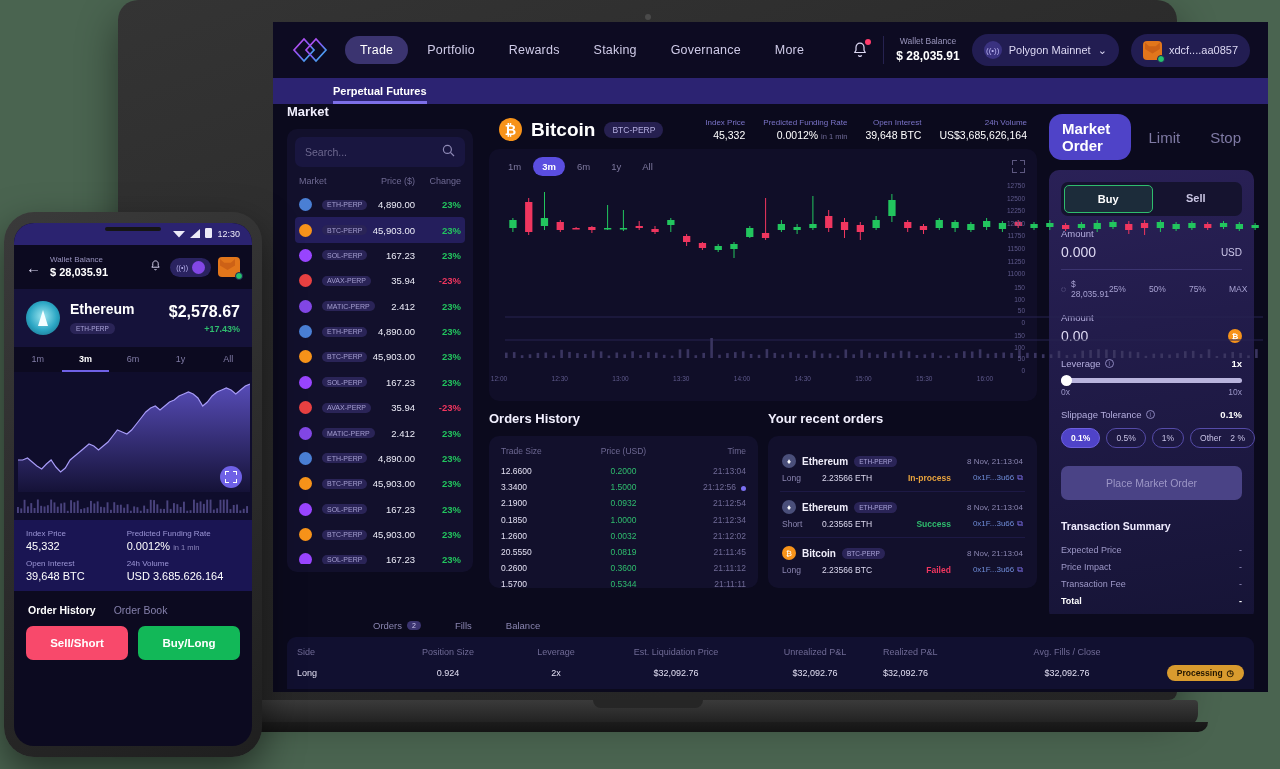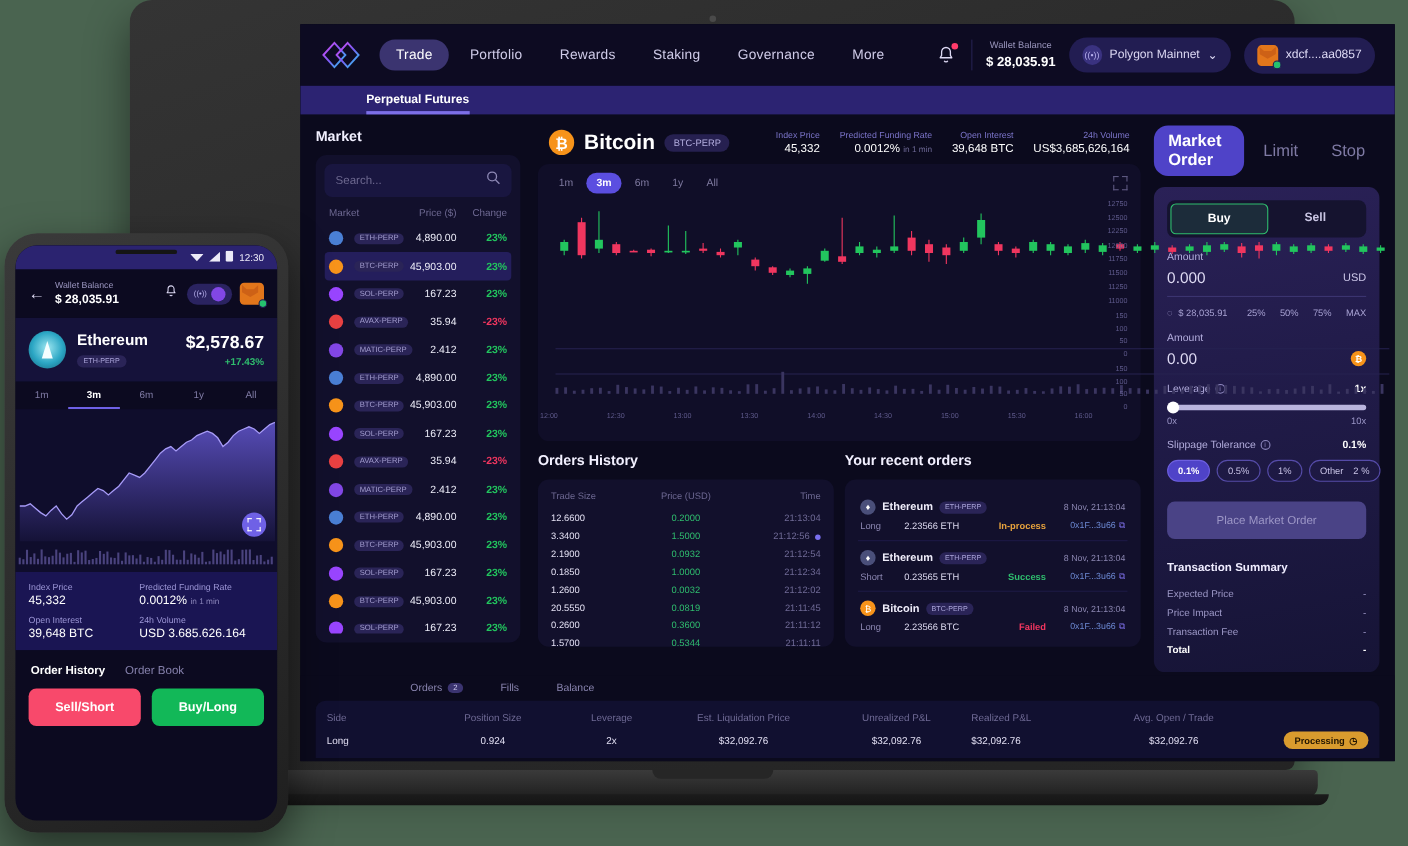--- a/index.html
+++ b/index.html
@@ -65,21 +65,21 @@
     clip-path:polygon(0 0,28% 35%,72% 35%,100% 0,100% 60%,50% 100%,0 60%);}
   .fox-dot{position:absolute;right:-3px;bottom:-3px;width:8px;height:8px;border-radius:50%;
     background:#25c26e;border:1.5px solid #221d52;}
 
   .subnav { height:26px; background:#2c2372; display:flex; align-items:flex-end; padding:0 60px; }
   .subnav-tab { font-size:11px; font-weight:bold; color:#fff; padding-bottom:4px;
     border-bottom:3px solid #7d6fe8; }
 
   
   .body-grid { display:flex; height:calc(100% - 82px); }
-  .col-market { width:210px; flex:none; padding:12px 10px 0 14px; }
+  .col-market { width:210px; flex:none; padding:0 10px 0 14px; }
   .col-center  { flex:1; padding:10px 6px 0 6px; min-width:0; }
   .col-order  { width:225px; flex:none; padding:10px 14px 0 6px; }
 
   .section-title { font-size:13px; font-weight:bold; color:#f2f0ff; margin-bottom:10px; }
 
   .market-card { background:#12102c; border-radius:10px; padding:8px; }
   .search-wrap { position:relative; background:#191640; border-radius:7px; height:30px;
     display:flex; align-items:center; padding:0 10px; }
   .search-wrap input { background:transparent; border:0; outline:none; color:#cdc9e8;
     font-size:10.5px; width:100%; font-family:inherit; }
@@ -163,21 +163,21 @@
   .bs-row { display:flex; background:#15132f; border-radius:7px; padding:3px; margin-bottom:12px;}
   .bs { flex:1; text-align:center; font-size:11px; font-weight:bold; padding:7px 0; border-radius:5px; cursor:pointer;}
   .bs.buy { border:1.3px solid #2fbd6e; color:#fff; background:#1c2c3a; }
   .bs.sell { color:#c9c5e3; }
   .fld-label{font-size:9.5px;color:#b4aede;margin-bottom:5px;}
   .fld-row{display:flex;align-items:center;}
   .fld-val{font-size:14px;color:#ddd9f2;}
   .fld-unit{margin-left:auto;font-size:10px;color:#cbc6e8;}
   .hr{height:1px;background:#3b3470;margin:9px 0;}
   .bal-row{display:flex;align-items:center;font-size:8.5px;color:#a7a1d2;}
-  .bal-row .pcts{margin-left:auto;display:flex;gap:13px;}
+  .bal-row .pcts{margin-left:auto;display:flex;gap:23px;}
   .bal-row .pcts span{cursor:pointer;}
   .coin-circ{width:14px;height:14px;border-radius:50%;background:#f7931a;color:#fff;display:flex;
     align-items:center;justify-content:center;font-size:8px;font-weight:bold;margin-left:auto;}
   .lev-row{display:flex;align-items:center;font-size:9.5px;color:#b4aede;margin-top:14px;}
   .lev-row .v{margin-left:auto;color:#fff;font-weight:bold;}
   .info-i{display:inline-flex;width:9px;height:9px;border:1px solid #8c86bd;border-radius:50%;
     font-size:6.5px;align-items:center;justify-content:center;color:#8c86bd;margin-left:4px;}
   .slider{position:relative;height:5px;background:#b9b4dd;border-radius:3px;margin:9px 0 4px 0;}
   .slider .knob{position:absolute;left:0;top:-3px;width:11px;height:11px;border-radius:50%;background:#fff;}
   .slider-ends{display:flex;font-size:8.5px;color:#9a95c6;}
@@ -964,21 +964,21 @@
             </div>
           </div>
           <div class="ptable">
             <div class="ptr head">
               <div class="cA">Side</div>
               <div class="cB">Position Size</div>
               <div class="cC">Leverage</div>
               <div class="cD">Est. Liquidation Price</div>
               <div class="cE">Unrealized P&amp;L</div>
               <div class="cF">Realized P&amp;L</div>
-              <div class="cG">Avg. Open / Trade</div>
+              <div class="cG">Avg. Fills / Close</div>
             </div>
             <div class="ptr data">
               <div class="cA">Long</div>
               <div class="cB">0.924</div>
               <div class="cC">2x</div>
               <div class="cD">$32,092.76</div>
               <div class="cE">$32,092.76</div>
               <div class="cF">$32,092.76</div>
               <div class="cG">$32,092.76</div>
               <div class="proc-badge">

